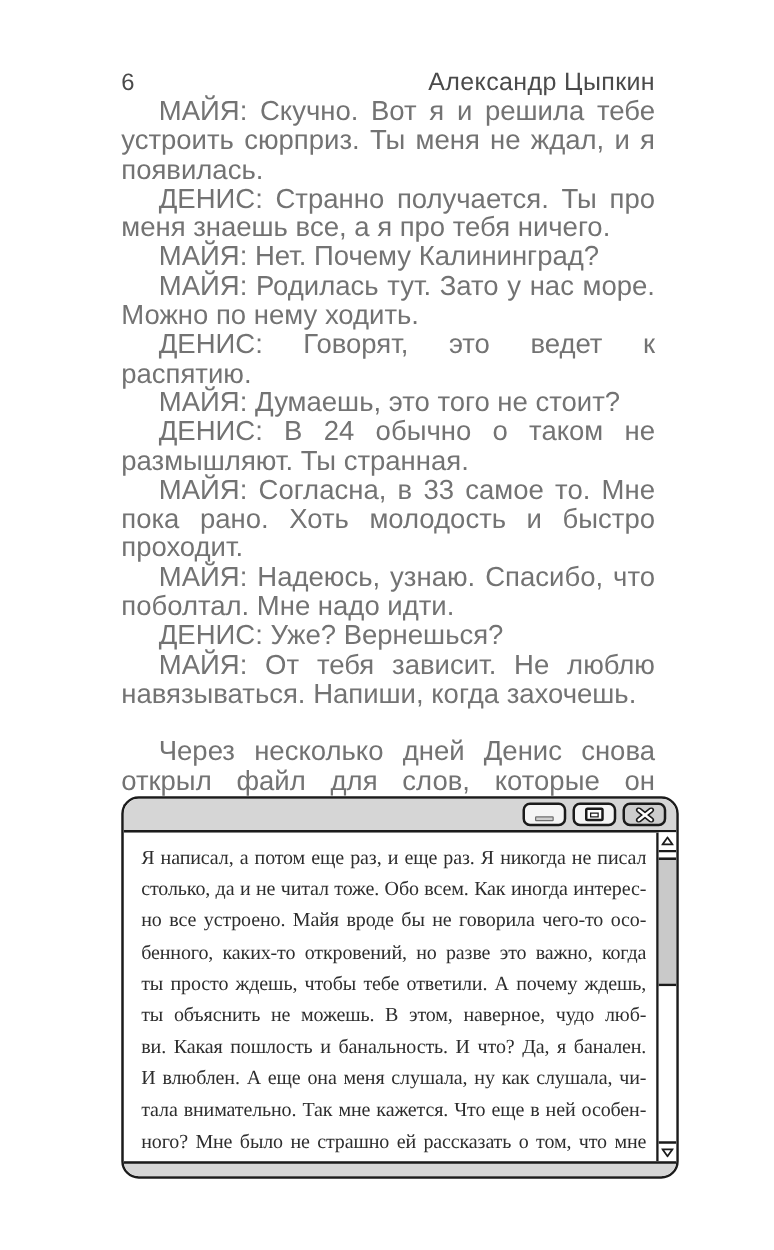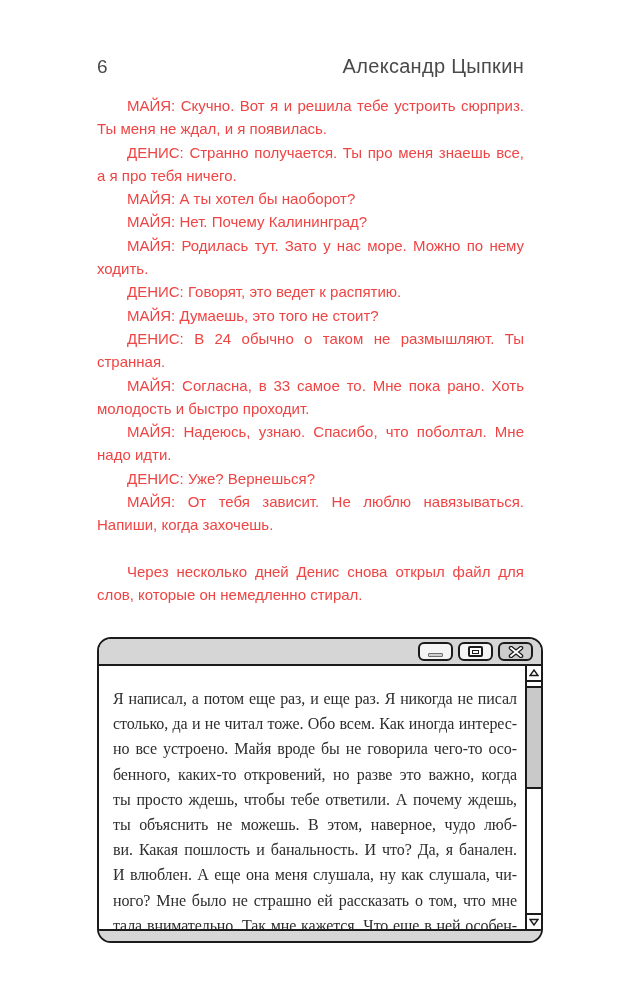--- a/index.html
+++ b/index.html
@@ -14,22 +14,22 @@
   
   .running-head {
     position: absolute; top: 55px; left: 97px; width: 427px;
     display: flex; justify-content: space-between; align-items: baseline;
     color: #4a4a4a;
   }
   .page-num { font-size: 19px; }
   .run-title { font-size: 20px; letter-spacing: 0.3px; }
   
   .text-col {
-    position: absolute; top: 94px; left: 97px; width: 427px;
-    color: #ef4444; font-size: 15px; line-height: 23.3px;
+    position: absolute; top: 77px; left: 97px; width: 427px;
+    color: #737373; font-size: 22px; line-height: 23.3px;
     text-align: justify;
   }
   .text-col p { text-indent: 30px; }
   .narration { margin-top: 23px; }
   
   .window {
     position: absolute; left: 97px; top: 637px;
     width: 446px; height: 306px;
     border: 2.5px solid #1b1b1b; border-radius: 14px;
     background: #ffffff;
@@ -53,21 +53,21 @@
     display: block; width: 15px; height: 4px; margin-top: 7px;
     background: #cfcfcf; border: 1px solid #6f6f6f; border-radius: 1px;
   }
   .max-glyph {
     width: 15px; height: 11px; border: 2px solid #1b1b1b; border-radius: 2px;
     background: #fff; display: flex; align-items: center; justify-content: center;
   }
   .max-inner { display: block; width: 7px; height: 4px; border: 1.5px solid #1b1b1b; background: #fff; }
   .winbody { flex: 1; display: flex; min-height: 0; }
   .wincontent {
-    flex: 1; padding: 20px 8px 0 14px;
+    flex: 1; padding: 8px 8px 0 14px;
     font-family: "Liberation Serif", serif;
     font-size: 16px; letter-spacing: -0.1px; color: #2d2d2d;
   }
   .win-line {
     line-height: 25.2px; height: 25.2px; overflow: hidden;
     text-align: justify; text-align-last: justify;
   }
   .scrollbar {
     width: 16px; flex: 0 0 16px;
     border-left: 2px solid #1b1b1b;
@@ -100,21 +100,20 @@
 
   <header class="running-head">
     <span class="page-num">6</span>
     <span class="run-title">Александр Цыпкин</span>
   </header>
 
   <div class="text-col">
     <div>
         <p>МАЙЯ: Скучно. Вот я и решила тебе устроить сюрприз. Ты меня не ждал, и я появилась.</p>
         <p>ДЕНИС: Странно получается. Ты про меня знаешь все, а я про тебя ничего.</p>
-        <p>МАЙЯ: А ты хотел бы наоборот?</p>
         <p>МАЙЯ: Нет. Почему Калининград?</p>
         <p>МАЙЯ: Родилась тут. Зато у нас море. Можно по нему ходить.</p>
         <p>ДЕНИС: Говорят, это ведет к распятию.</p>
         <p>МАЙЯ: Думаешь, это того не стоит?</p>
         <p>ДЕНИС: В 24 обычно о таком не размышляют. Ты странная.</p>
         <p>МАЙЯ: Согласна, в 33 самое то. Мне пока рано. Хоть молодость и быстро проходит.</p>
         <p>МАЙЯ: Надеюсь, узнаю. Спасибо, что поболтал. Мне надо идти.</p>
         <p>ДЕНИС: Уже? Вернешься?</p>
         <p>МАЙЯ: От тебя зависит. Не люблю навязываться. Напиши, когда захочешь.</p>
       </div>
@@ -142,22 +141,22 @@
     <div class="winbody">
       <div class="wincontent">
           <div class="win-line">Я написал, а потом еще раз, и еще раз. Я никогда не писал</div>
           <div class="win-line">столько, да и не читал тоже. Обо всем. Как иногда интерес-</div>
           <div class="win-line">но все устроено. Майя вроде бы не говорила чего-то осо-</div>
           <div class="win-line">бенного, каких-то откровений, но разве это важно, когда</div>
           <div class="win-line">ты просто ждешь, чтобы тебе ответили. А почему ждешь,</div>
           <div class="win-line">ты объяснить не можешь. В этом, наверное, чудо люб-</div>
           <div class="win-line">ви. Какая пошлость и банальность. И что? Да, я банален.</div>
           <div class="win-line">И влюблен. А еще она меня слушала, ну как слушала, чи-</div>
+          <div class="win-line">тала внимательно. Так мне кажется. Что еще в ней особен-</div>
           <div class="win-line">ного? Мне было не страшно ей рассказать о том, что мне</div>
-          <div class="win-line">тала внимательно. Так мне кажется. Что еще в ней особен-</div>
         </div>
 
       <div class="scrollbar">
         <div class="scroll-btn up">
           <svg width="10" height="8" viewBox="0 0 10 8">
             <path d="M5 1 L9 6.5 L1 6.5 Z" fill="#ffffff" stroke="#1b1b1b" stroke-width="1.4"></path>
           </svg>
         </div>
         <div class="scroll-gap"></div>
         <div class="scroll-thumb"></div>

